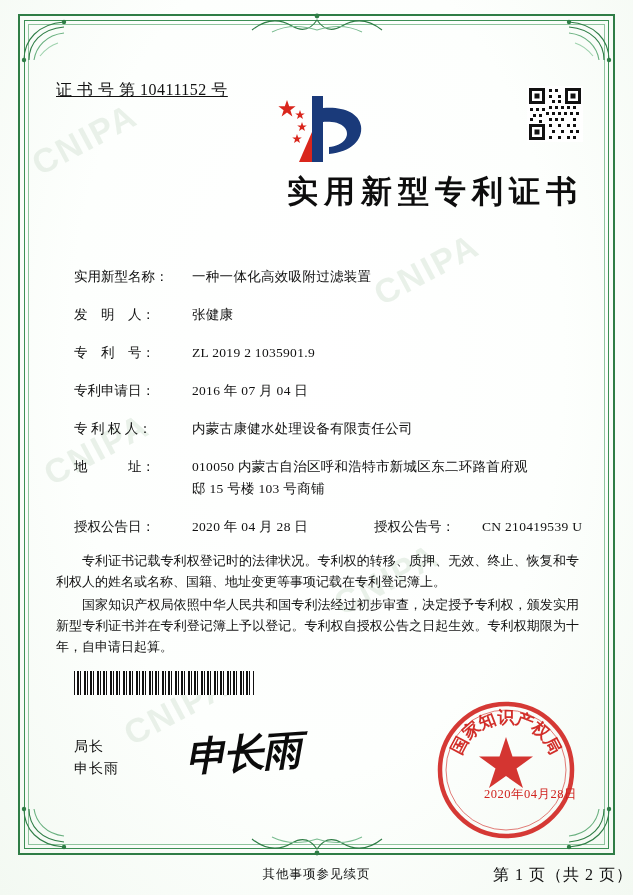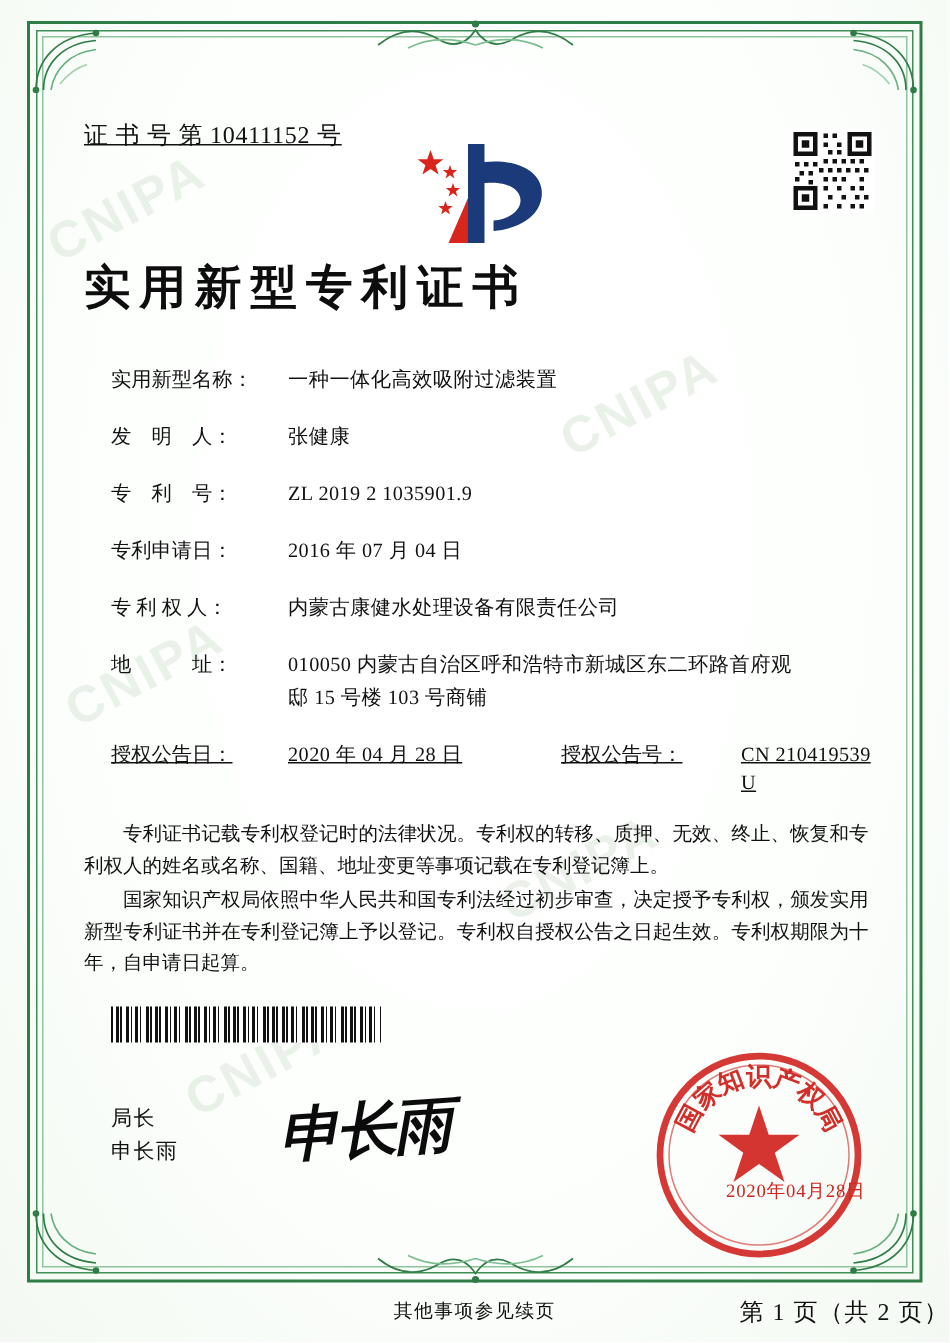--- a/index.html
+++ b/index.html
@@ -112,30 +112,30 @@
   .qr {
     position: absolute;
     right: 0;
     top: 6px;
     width: 56px;
     height: 56px;
   }
 
   .title {
     margin-top: 70px;
-    text-align: left;
+    text-align: right;
     font-size: 31px;
     font-weight: bold;
     letter-spacing: 6px;
     color: #0d0d0d;
     font-family: "DejaVu Serif", "Liberation Serif", serif;
   }
 
   .fields {
-    margin-top: 30px;
+    margin-top: 54px;
     padding-left: 18px;
   }
   .field {
     display: flex;
     align-items: flex-start;
     font-size: 13.5px;
     line-height: 19px;
     margin-bottom: 19px;
     color: #111;
   }
@@ -150,24 +150,23 @@
     letter-spacing: 0.3px;
   }
   .f-value .second-line { display: block; margin-top: 3px; }
 
   .field-row2 {
     display: flex;
     font-size: 13.5px;
     line-height: 19px;
     margin-bottom: 14px;
     color: #111;
-    text-decoration: underline;
   }
   .col-a { display: flex; flex: 0 0 300px; }
-  .col-b { display: flex; flex: 1 1 auto; gap: 12px; }
+  .col-b { display: flex; flex: 1 1 auto; }
   .col-b .f-label { width: 108px; flex: 0 0 108px; }
 
   .para {
     margin-top: 14px;
     font-size: 13px;
     line-height: 21px;
     text-indent: 26px;
     text-align: justify;
     color: #111;
     padding-right: 4px;

